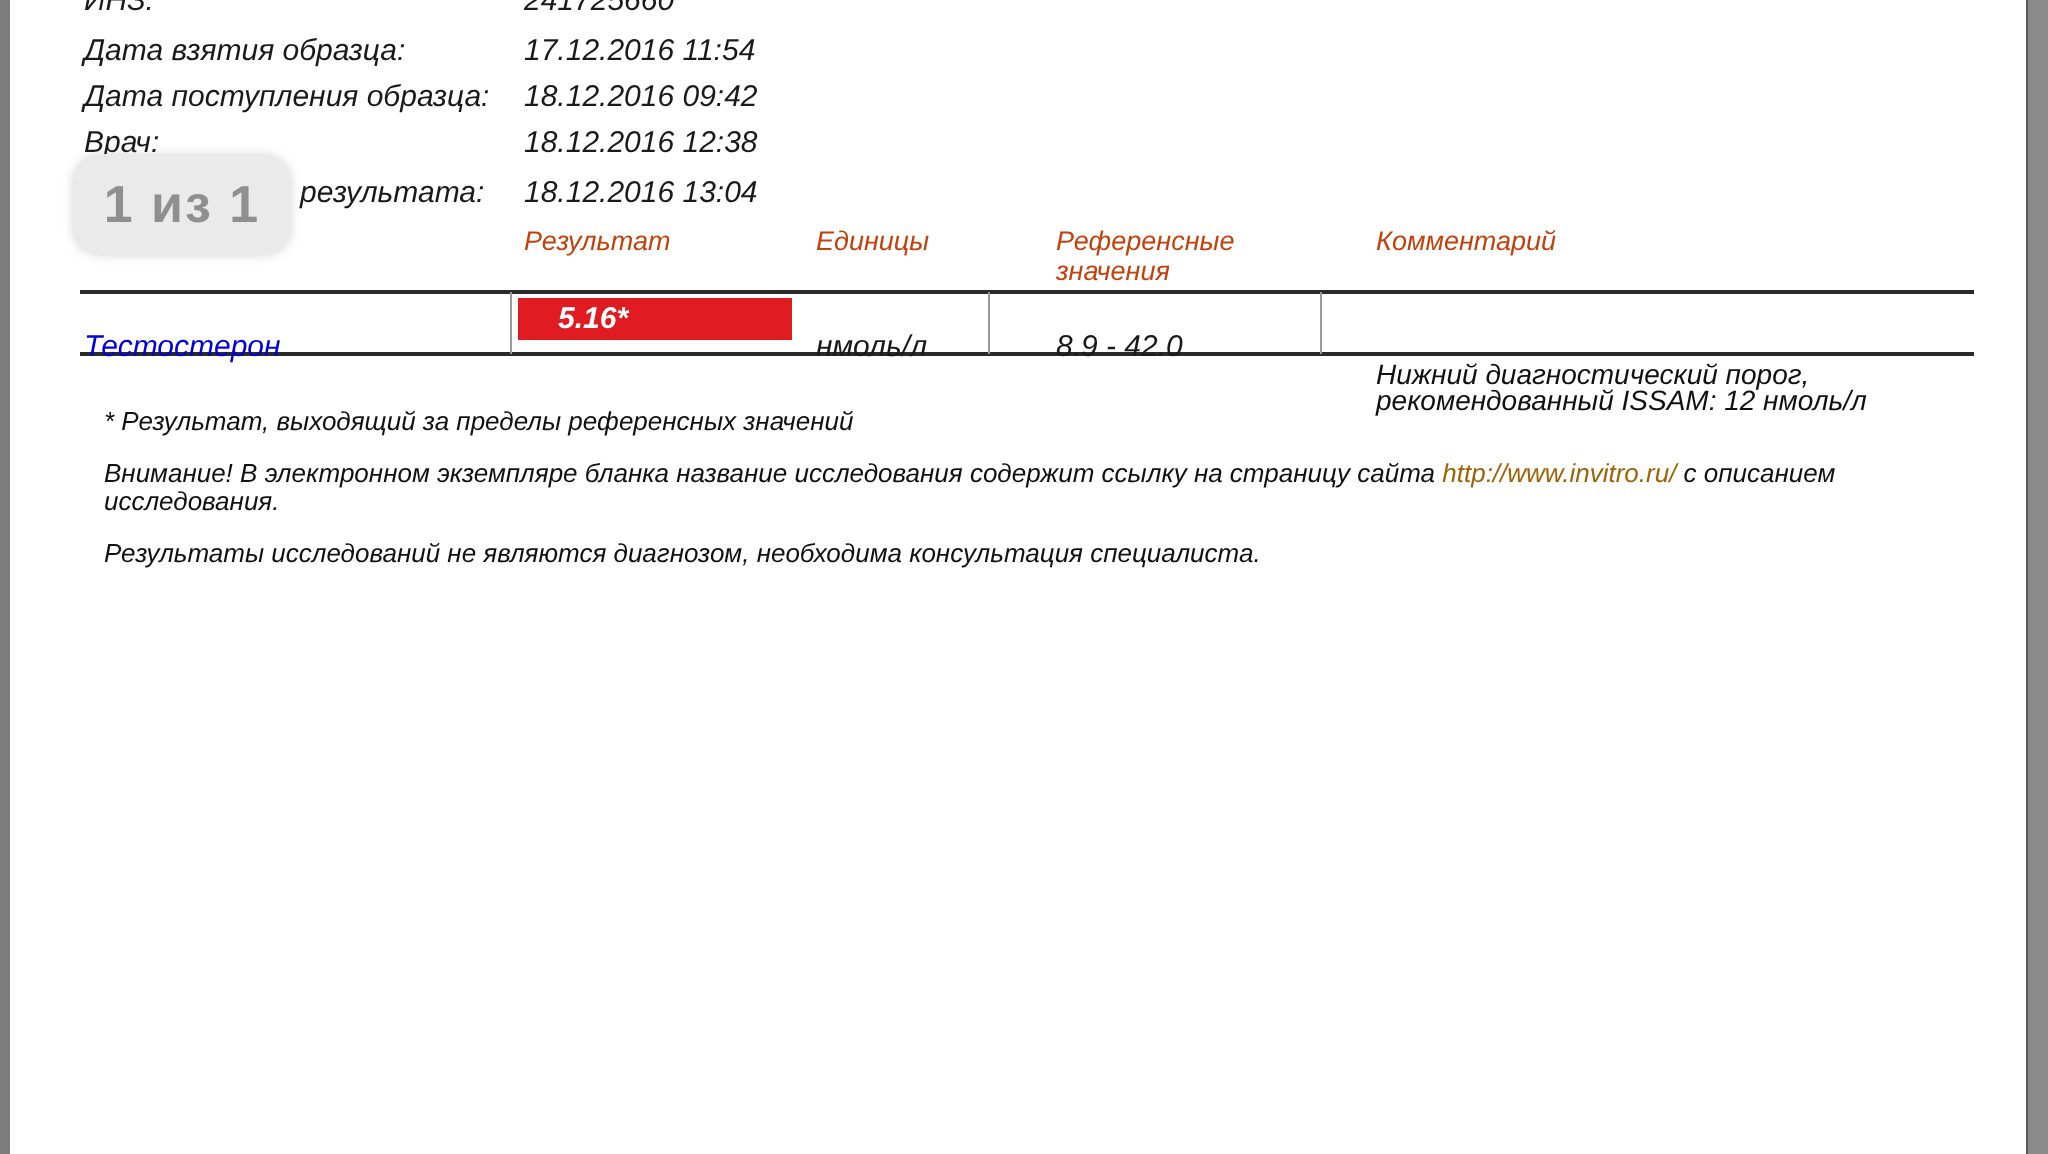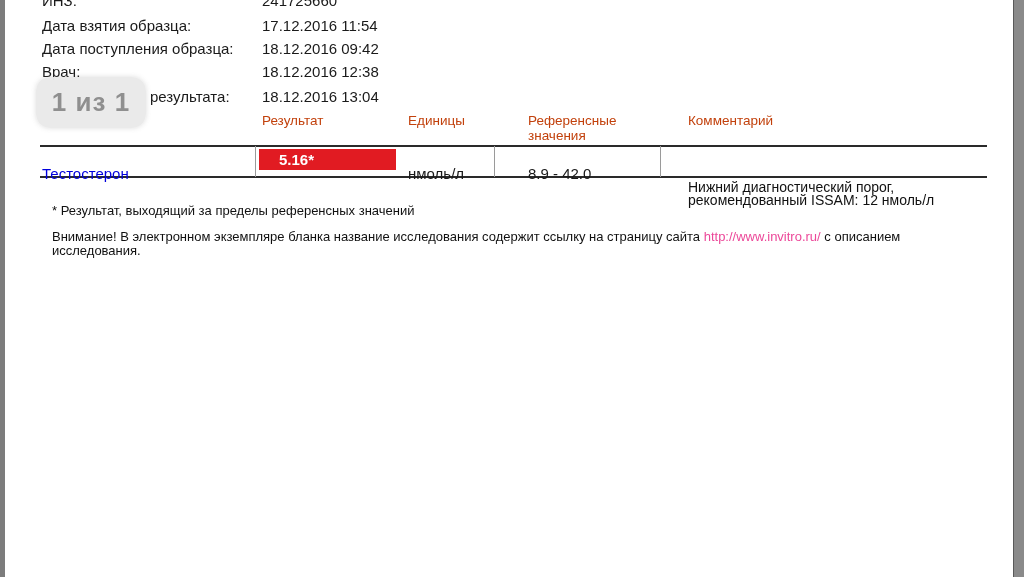--- a/index.html
+++ b/index.html
@@ -3,37 +3,37 @@
 <meta charset="utf-8">
 <style>
   html,body{margin:0;padding:0;}
   body{
     width:1024px;height:577px;overflow:hidden;background:#ffffff;
     font-family:"Liberation Sans", sans-serif;color:#1a1a1a;position:relative;
   }
   .viewport{position:absolute;inset:0;}
   .edge-left{position:absolute;left:0;top:0;width:5px;height:577px;background:#7c7c7c;}
   .scrollbar{position:absolute;right:0;top:0;width:10px;height:577px;background:#8a8a8a;border-left:1px solid #595959;}
-  .page{position:absolute;left:0;top:0;width:1014px;height:577px;background:transparent;}
+  .page{position:absolute;left:0;top:0;width:1014px;height:577px;background:transparent;font-style:italic;}
   .abs{position:absolute;white-space:nowrap;}
   .info-label,.info-value{font-size:15px;line-height:16px;}
   .info-label{left:42px;}
   .info-value{left:262px;}
   .hdr{font-size:13.5px;line-height:15px;color:#c2410c;}
   .rule{position:absolute;left:40px;width:947px;height:2px;background:#2a2a2a;}
   .vdiv{position:absolute;width:1px;top:146px;height:31px;background:#9a9a9a;}
   .cell{font-size:15px;line-height:16px;margin-top:14px;}
   .test-link{color:#0000dd;cursor:pointer;text-decoration:none;}
   .result-box{
     left:259px;top:149px;width:117px;height:21px;background:#e11b22;
     color:#ffffff;font-size:15px;font-weight:bold;line-height:21px;padding-left:20px;
   }
   .comment{font-size:14px;line-height:13px;color:#111;margin-top:32px;}
   .note{font-size:13px;line-height:14px;color:#111;margin:12px;}
-  .link{color:#ec4899;cursor:pointer;text-decoration:none;}
+  .link{color:#a16207;cursor:pointer;text-decoration:none;}
   .badge{
     position:absolute;left:36px;top:77px;width:110px;height:51px;
     background:rgba(233,233,233,0.97);border-radius:14px;
     box-shadow:0 0 5px rgba(120,120,120,0.25);
     display:flex;align-items:center;justify-content:center;
     font-size:26px;font-weight:bold;color:#8f8f8f;letter-spacing:1px;
   }
 </style>
 </head>
 <body>
@@ -72,19 +72,20 @@
     <div class="abs result-box">5.16*</div>
     <span class="abs cell" style="left:408px;top:152px">нмоль/л</span>
     <span class="abs cell" style="left:528px;top:152px">8.9 - 42.0</span>
     <span class="abs comment" style="left:688px;top:149px">Нижний диагностический порог,</span>
     <span class="abs comment" style="left:688px;top:162px">рекомендованный ISSAM: 12 нмоль/л</span>
 
     <p class="abs note" style="left:40px;top:192px">* Результат, выходящий за пределы референсных значений</p>
 
     <p class="note" style="position:absolute;left:40px;top:218px;white-space:nowrap"><span>Внимание! В электронном экземпляре бланка название исследования содержит ссылку на страницу сайта </span><a class="link">http://www.invitro.ru/</a><span> с описанием</span><br><span>исследования.</span></p>
 
+    <p class="abs note" style="left:40px;top:258px">Результаты исследований не являются диагнозом, необходима консультация специалиста.</p>
   </div>
 
   <div class="badge">1 из 1</div>
 
   <div class="edge-left"></div>
   <div class="scrollbar"></div>
 </div>
 
 </body></html>

